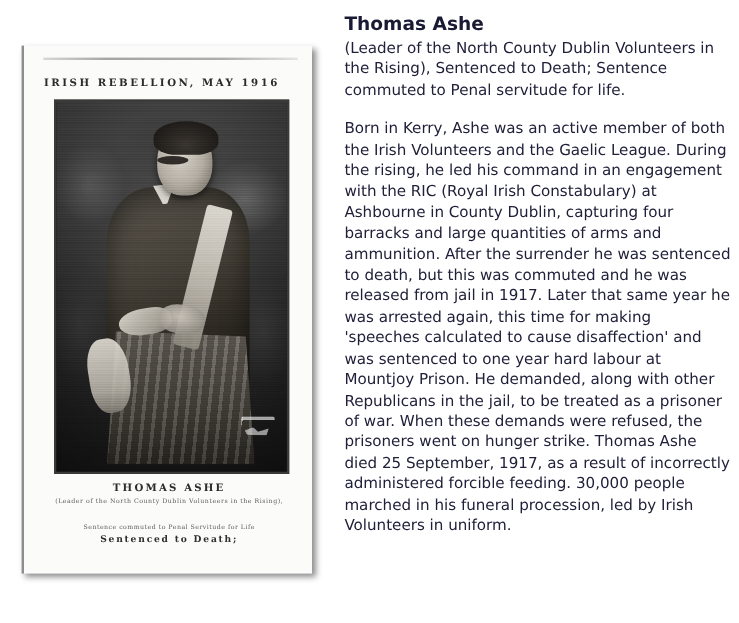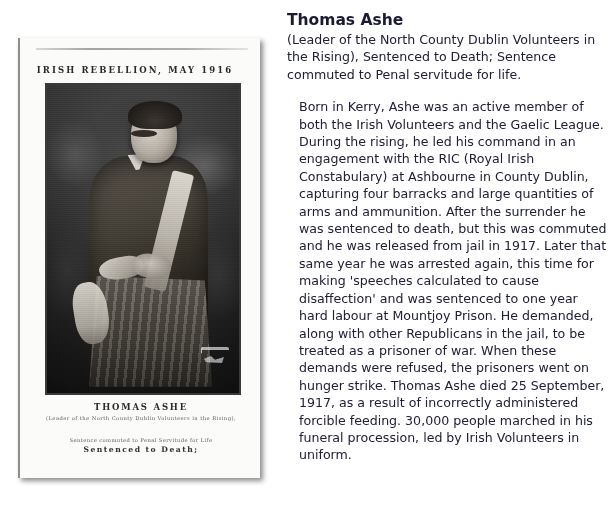--- a/index.html
+++ b/index.html
@@ -284,21 +284,21 @@
   .subtitle {
     font-size: 12.6px;
     color: #20203a;
     line-height: 17.4px;
     margin: 0;
   }
   .body-para {
     font-size: 12.6px;
     color: #20203a;
     line-height: 17.4px;
-    margin: 15px 0 0 12px;
+    margin: 15px 0 0 0;
   }
 </style>
 </head>
 <body>
 
 <div id="page">
 
   <div class="photo-card">
 
     <div class="scan-topline"></div>

